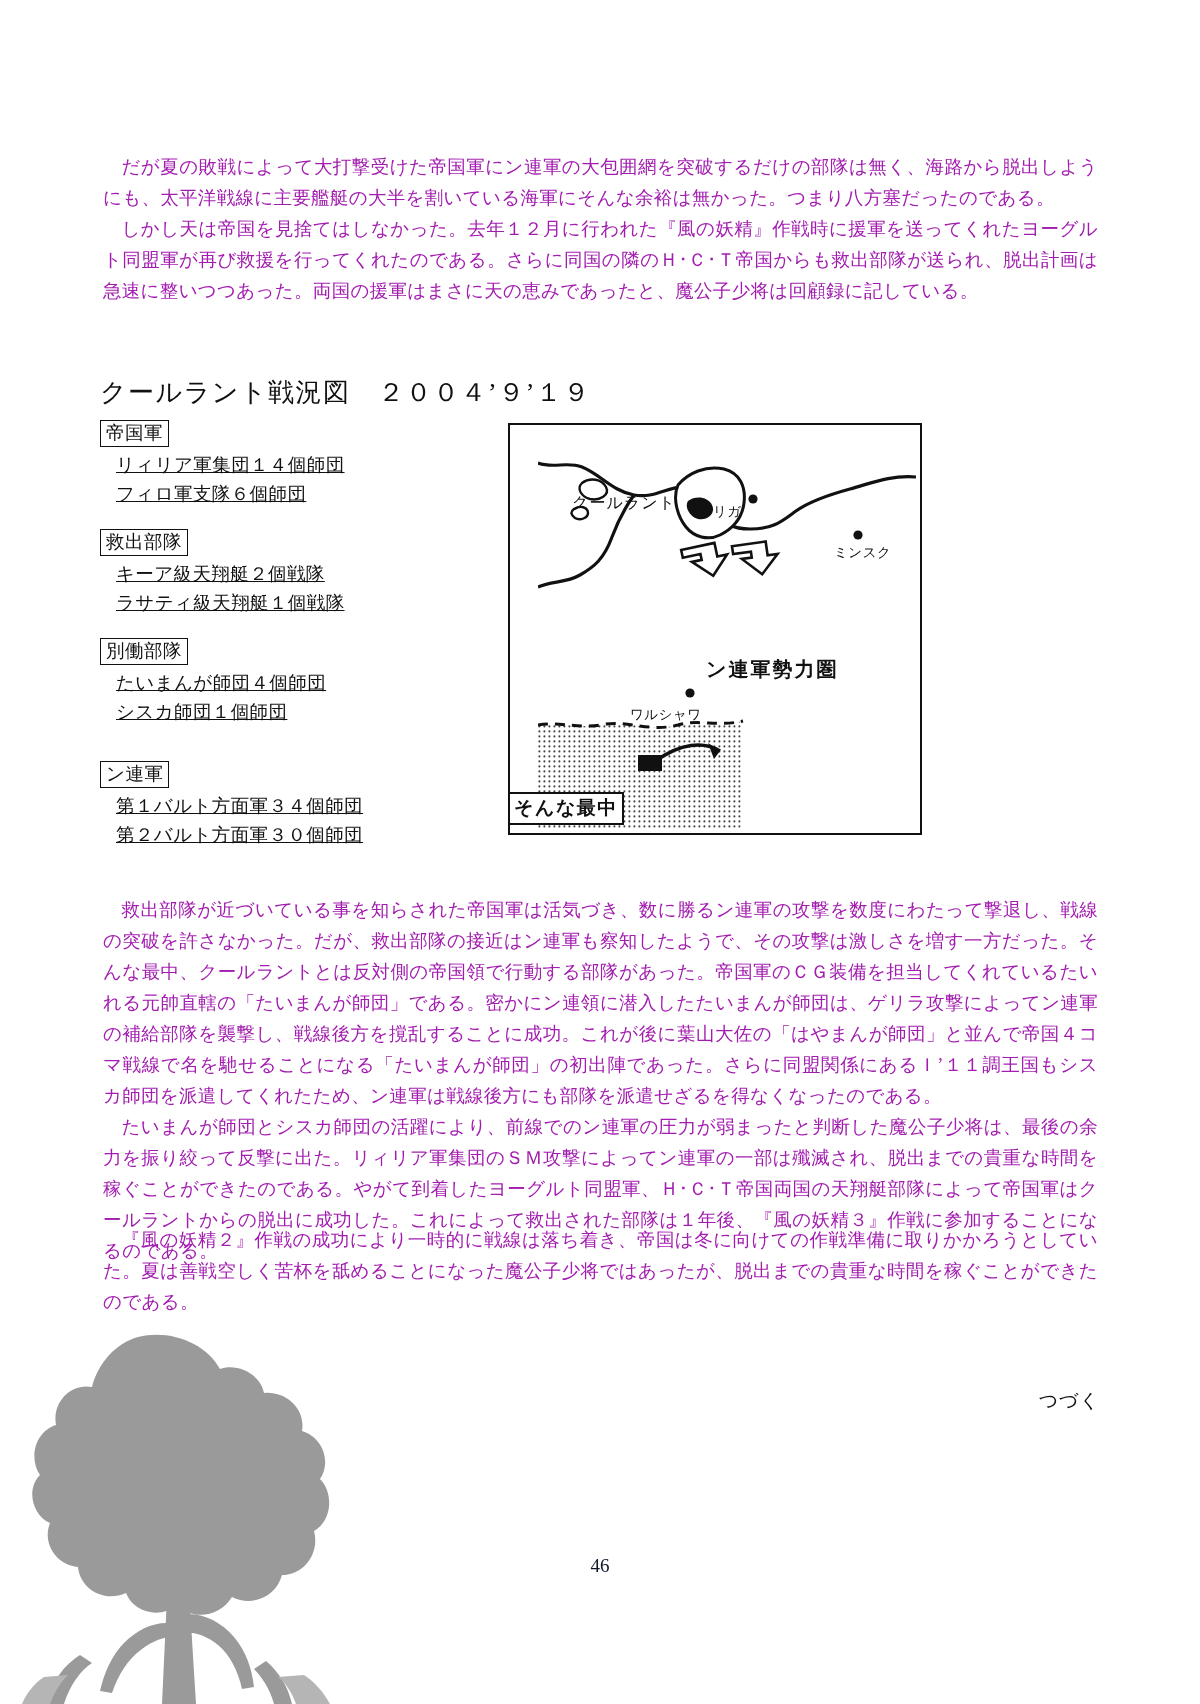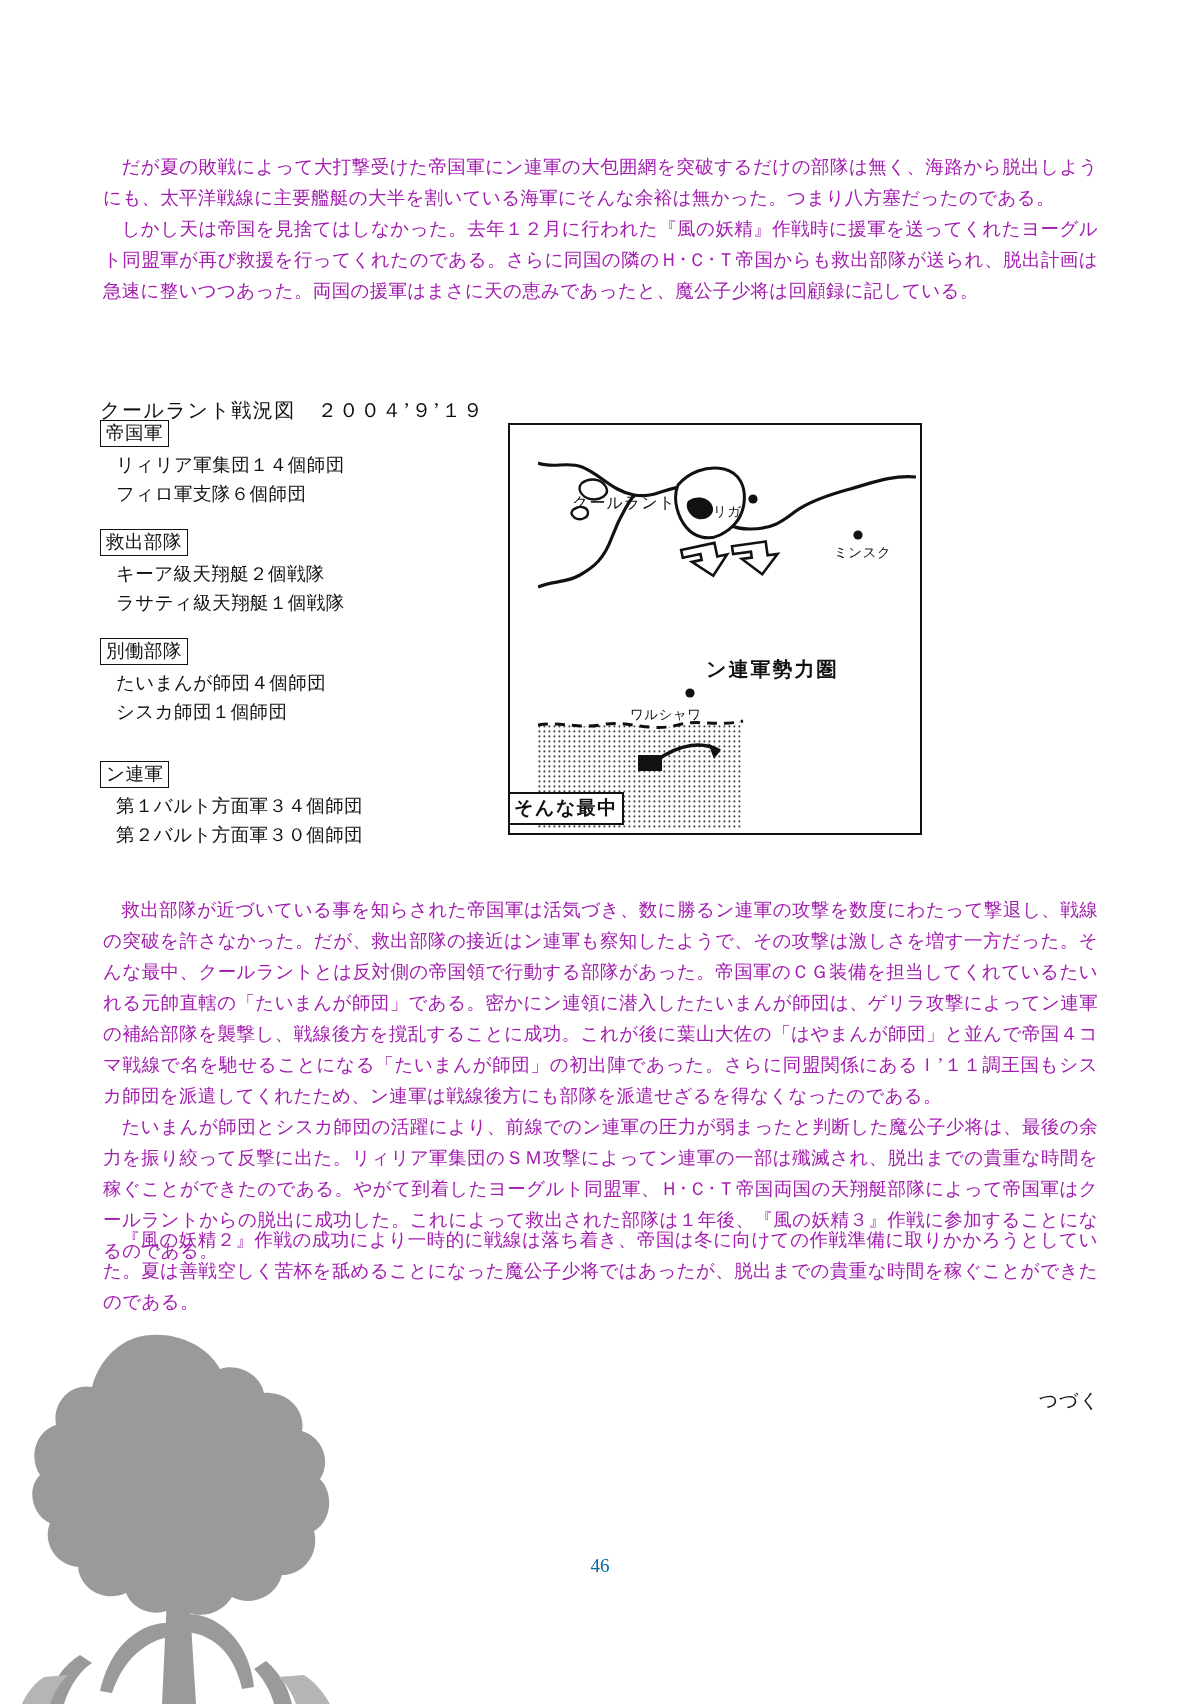--- a/index.html
+++ b/index.html
@@ -38,32 +38,33 @@
   #top-block {
     left: 103px;
     top: 152px;
     width: 995px;
   }
 
   
   #figure-caption {
     position: absolute;
     left: 100px;
-    top: 397px;
-    font-size: 20px;
+    top: 375px;
+    font-size: 26px;
     letter-spacing: 1.5px;
     color: #101010;
   }
 
   
   #legend {
     position: absolute;
     left: 100px;
     top: 420px;
     width: 380px;
+    text-decoration: underline;
   }
   .legend-group {
     margin-bottom: 18px;
   }
   .legend-head {
     display: inline-block;
     border: 1.6px solid #111;
     padding: 1px 5px 2px 5px;
     font-size: 18.5px;
     line-height: 22px;
@@ -132,21 +133,21 @@
     letter-spacing: 1px;
     margin-top: 12px;
   }
   #page-number {
     position: absolute;
     left: 0;
     top: 1555px;
     width: 1200px;
     text-align: center;
     font-size: 19px;
-    color: #0369a1;
+    color: #0f172a;
   }
   
   #tree-deco {
     position: absolute;
     left: 20px;
     top: 1325px;
     width: 330px;
     height: 379px;
     opacity: 1;
     pointer-events: none;

